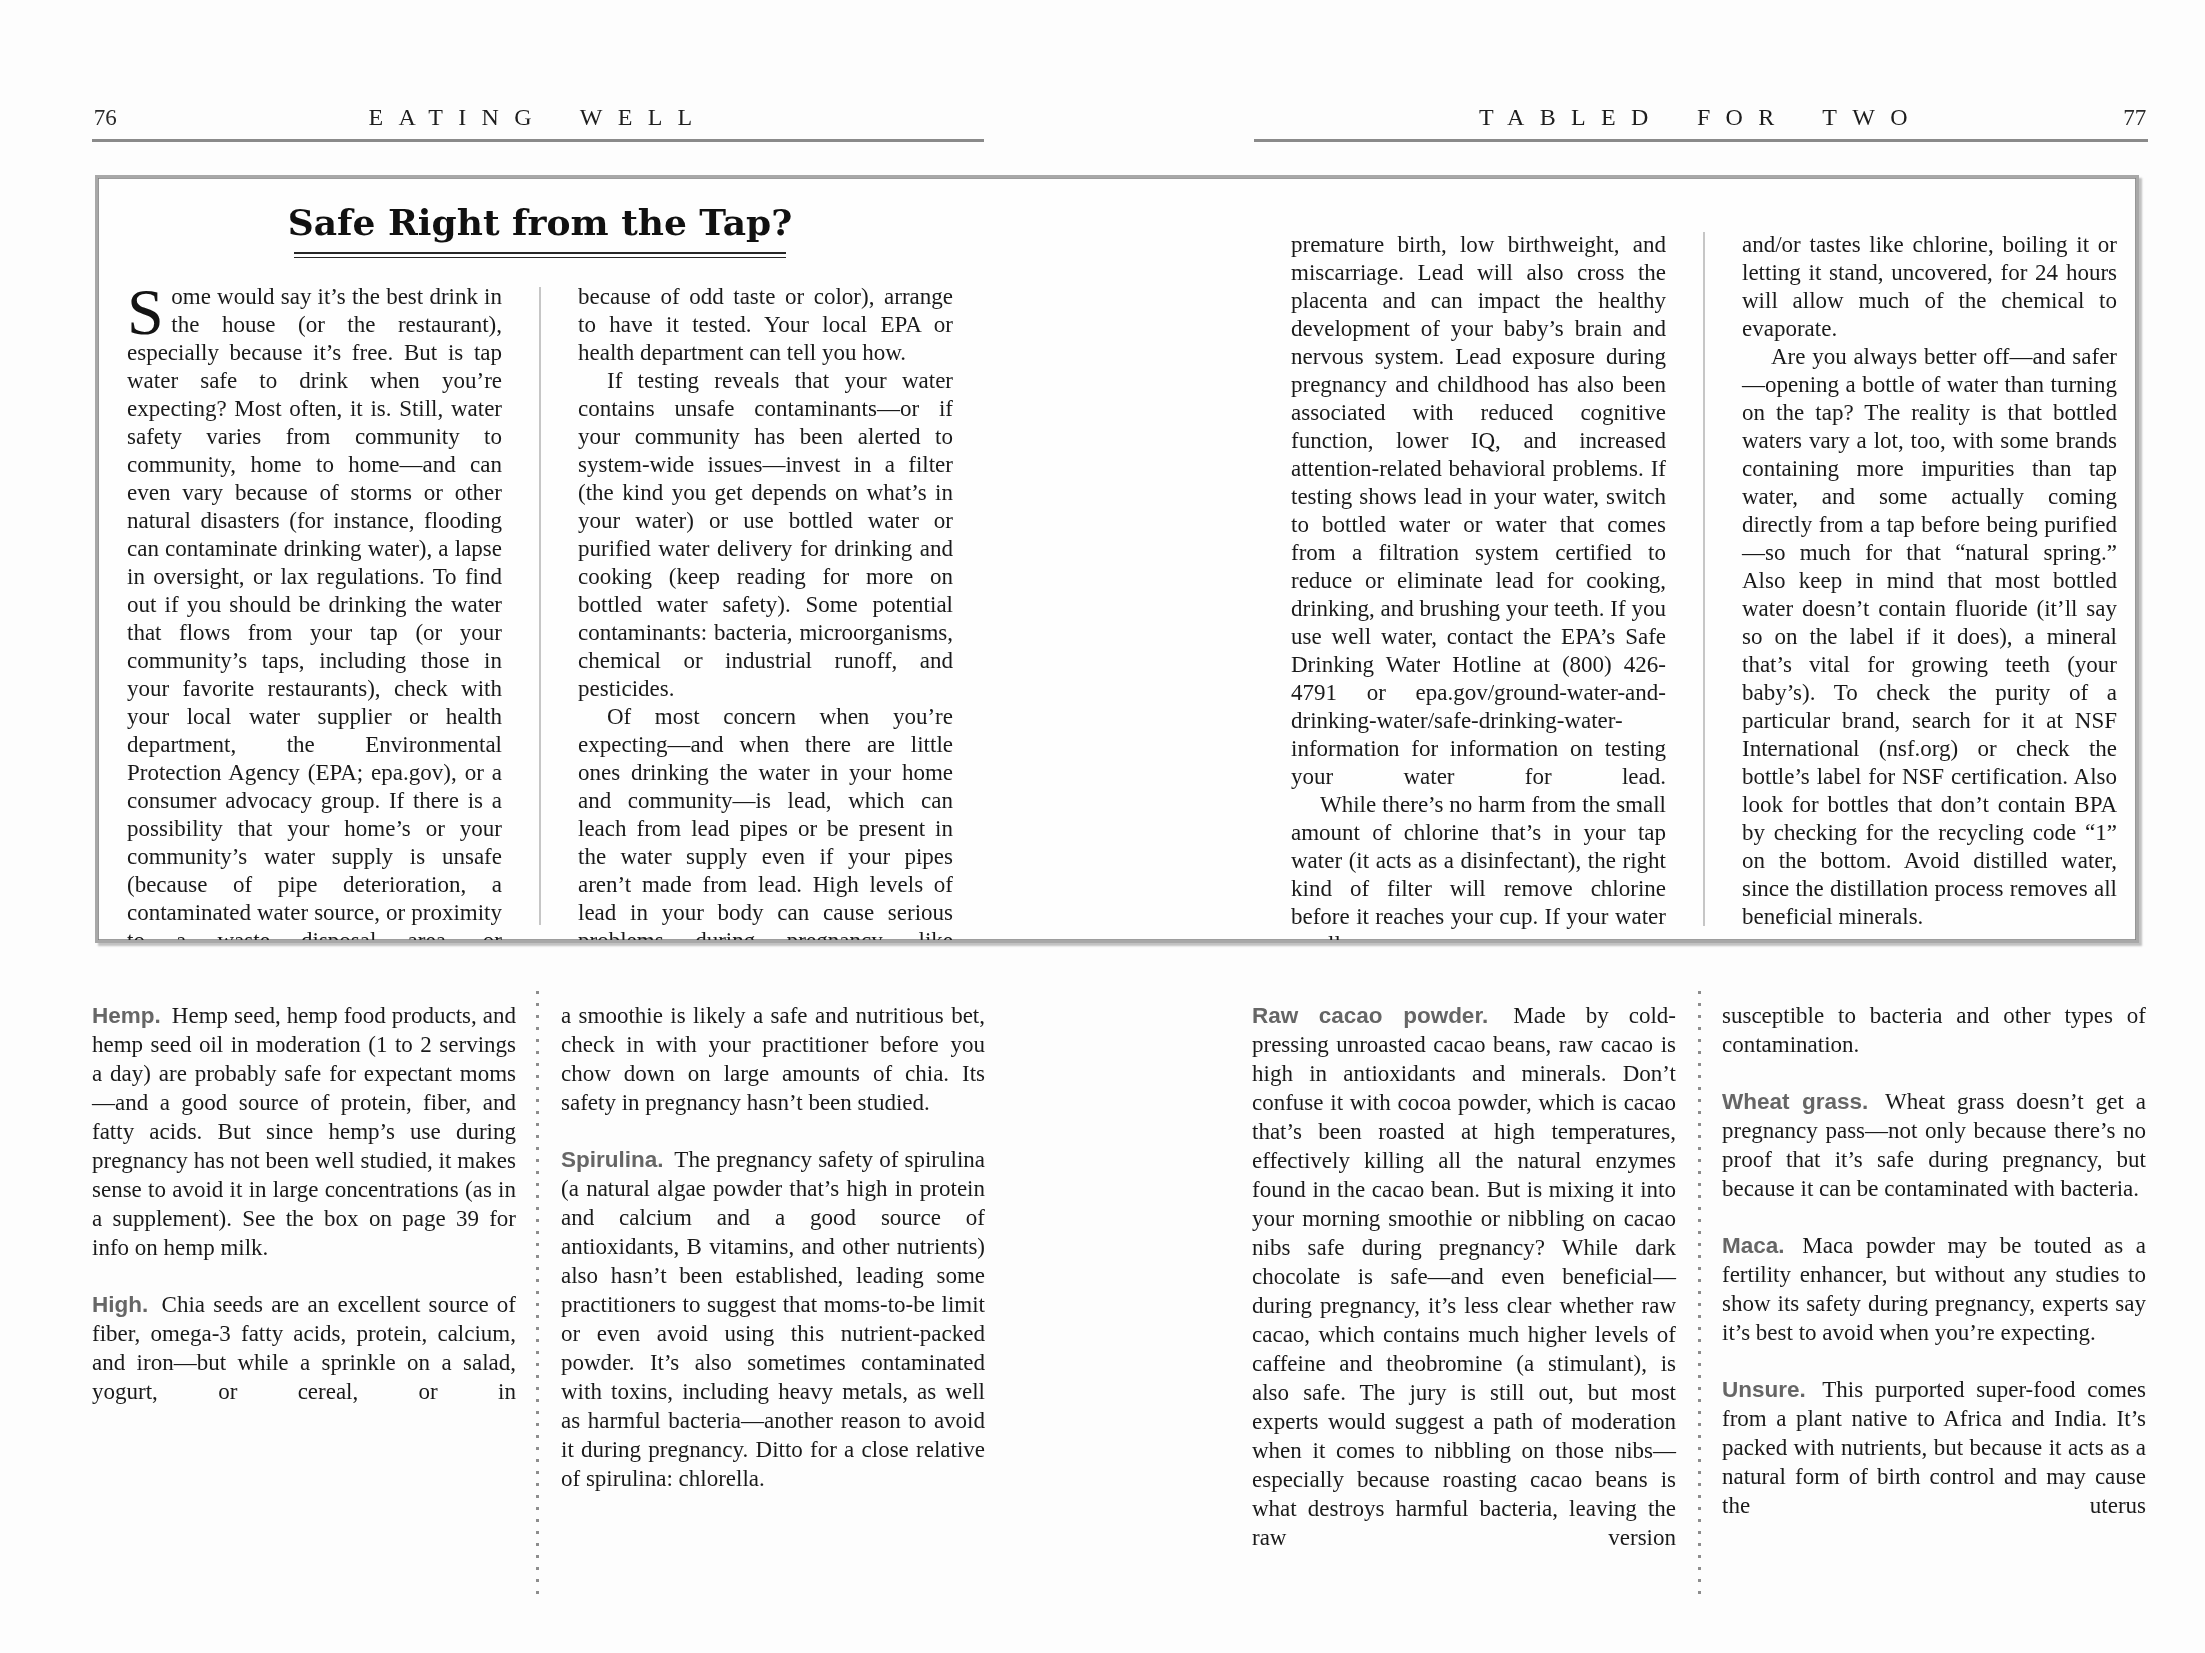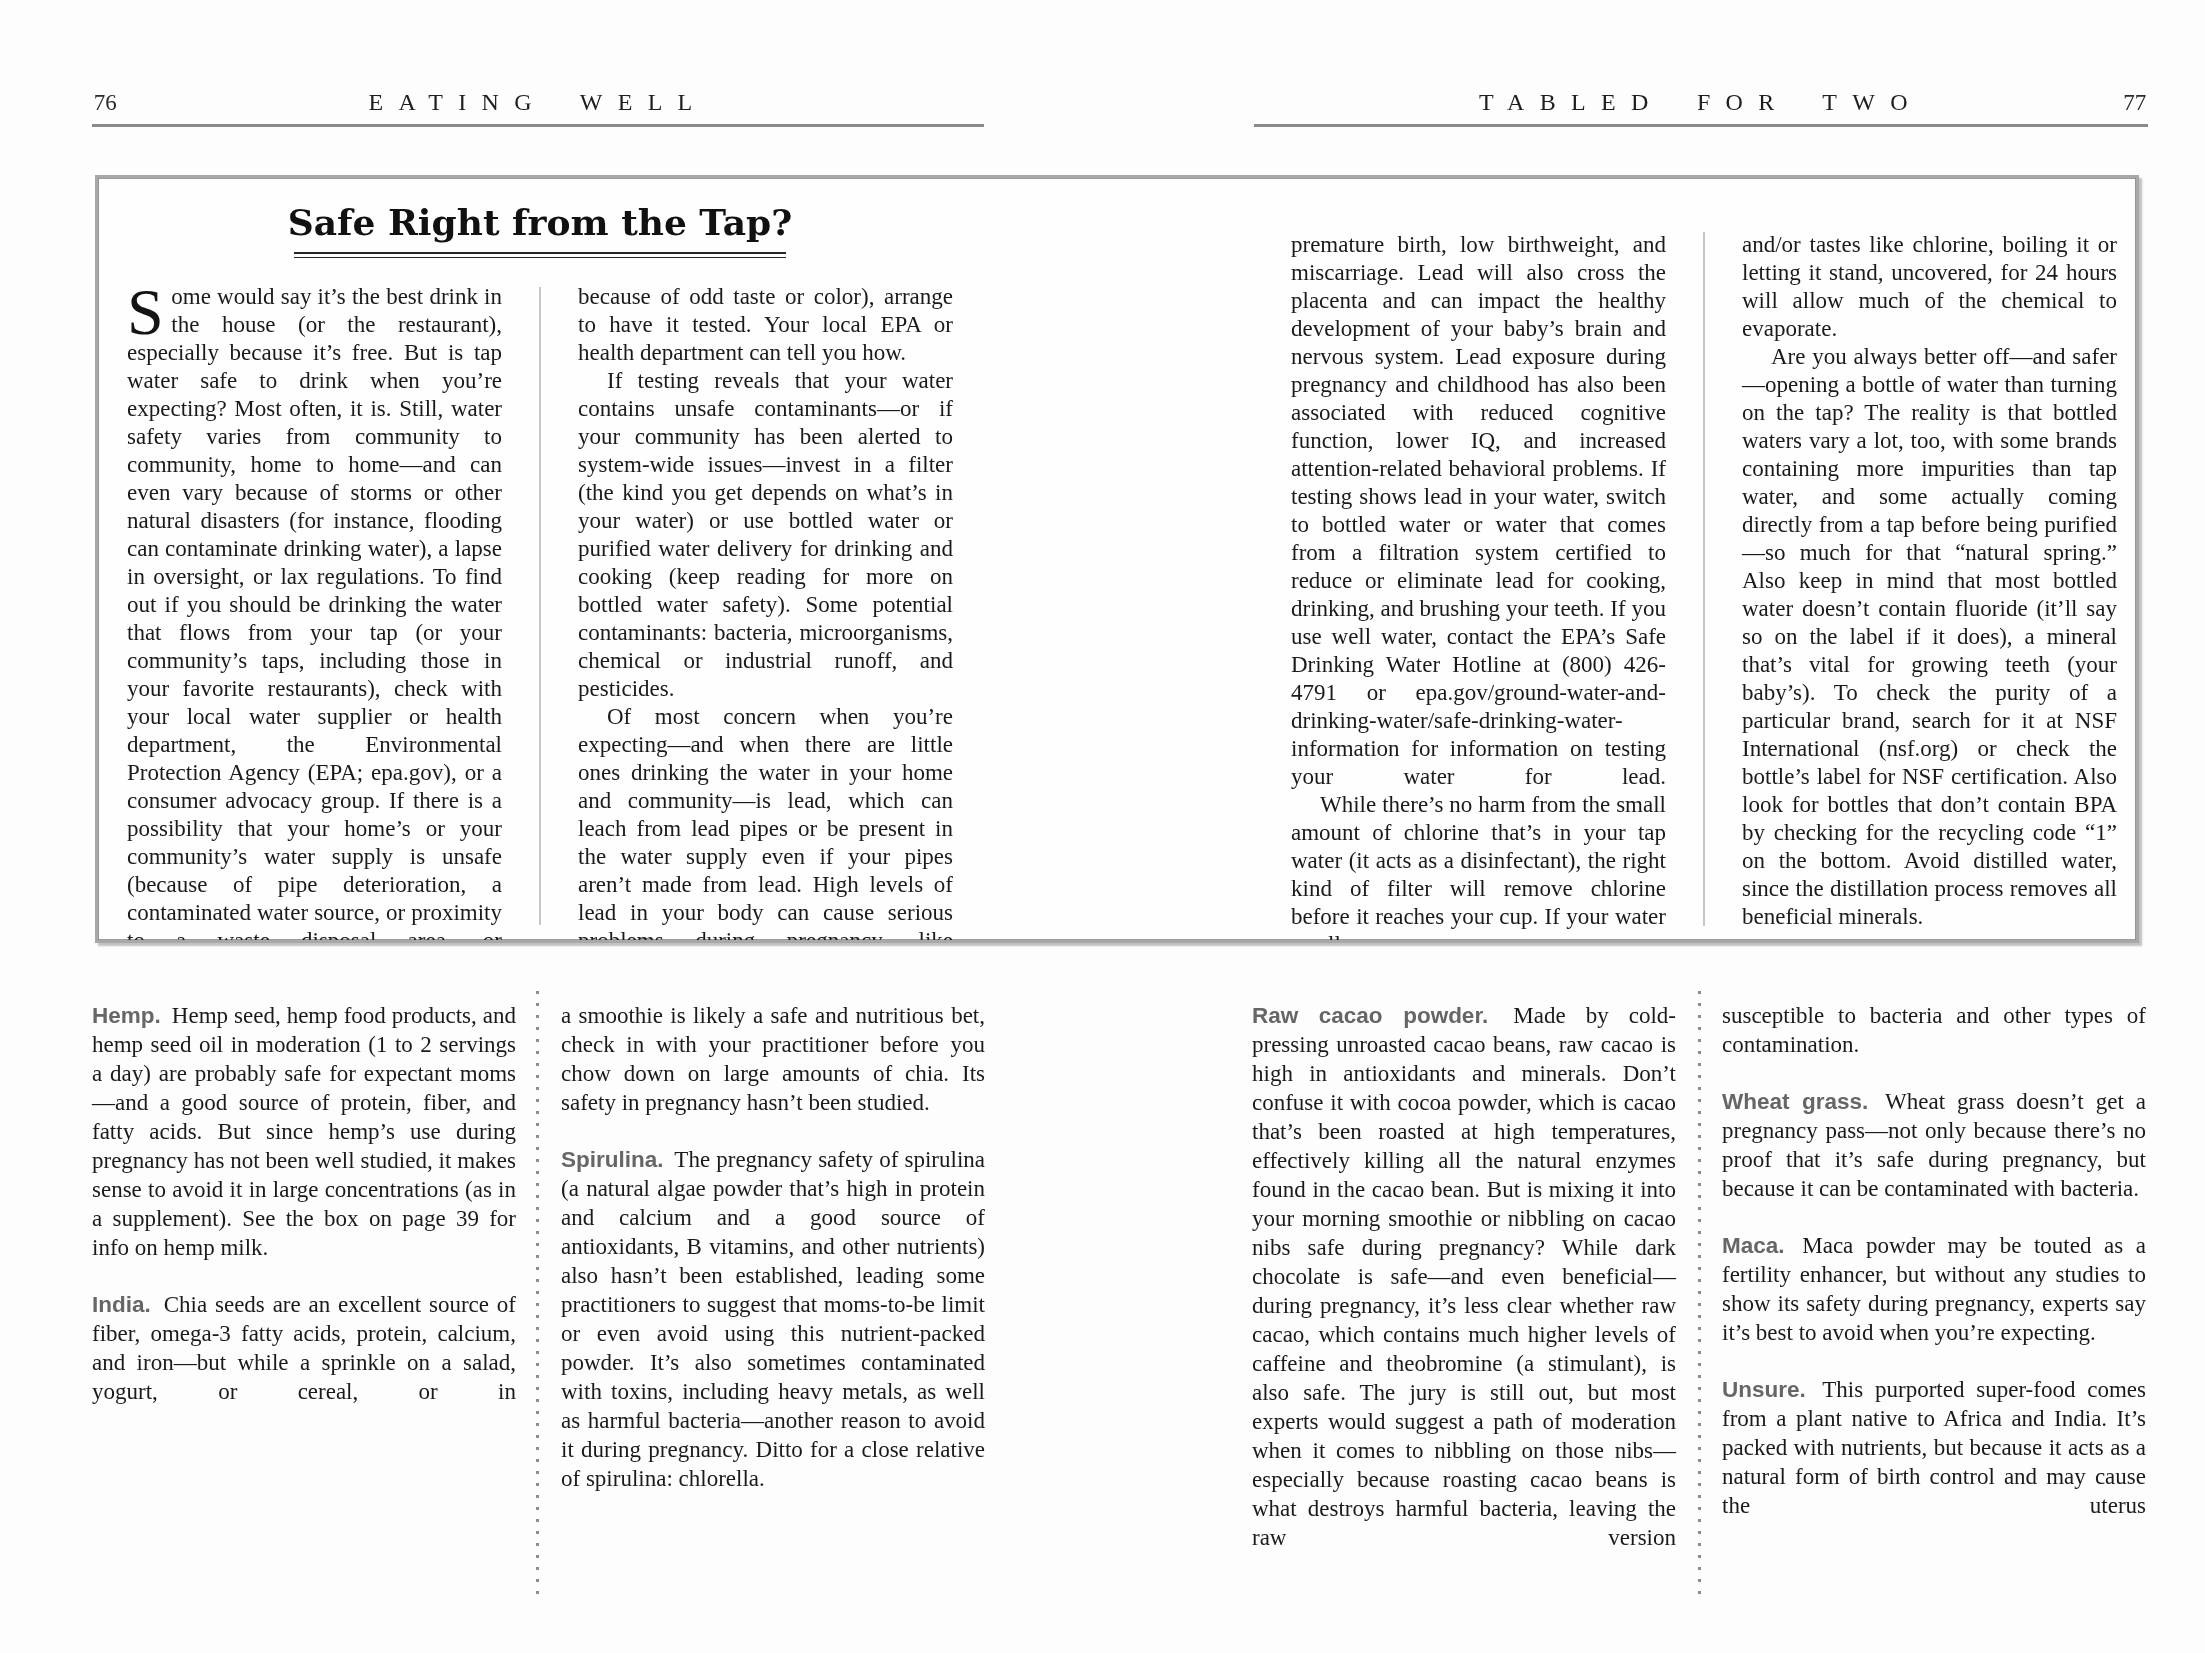--- a/index.html
+++ b/index.html
@@ -1,21 +1,21 @@
 <!DOCTYPE html>
 <html style="font-size:13.6px"><head>
 <meta charset="utf-8">
 <style>
   html,body{margin:0;padding:0;background:#e8e8e8;}
   .canvas{
     position:relative;width:2205px;height:1654px;background:#fdfdfd;
     font-family:"Liberation Serif", serif;color:#1a1a1a;overflow:hidden;
   }
   
-  .phead{position:absolute;top:83px;height:41px;border-bottom:3.4px solid #8a8a8a;text-decoration:underline;}
+  .phead{position:absolute;top:98px;height:41px;border-bottom:3.4px solid #8a8a8a;text-decoration:underline;}
   .phead.left{left:92px;width:892px;}
   .phead.right{left:1254px;width:894px;}
   .rhead{
     position:absolute;left:0;right:0;bottom:8.5px;text-align:center;
     font-size:24px;letter-spacing:15.3px;word-spacing:12px;color:#1e1e1e;
   }
   .pnum{position:absolute;bottom:8.5px;font-size:23px;color:#2a2a2a;}
   .pnum.l{left:1.7px;}
   .pnum.r{right:1.7px;}
   
@@ -113,21 +113,21 @@
         </div>
       </div>
     </div>
 
     <div class="vrule vl"></div>
     <div class="vrule vr"></div>
   </section>
 
   <section class="bcol c1">
     <p><span class="lead">Hemp.</span> <span>Hemp seed, hemp food products, and hemp seed oil in moderation (1 to 2 servings a day) are probably safe for expectant moms—and a good source of protein, fiber, and fatty acids. But since hemp’s use during pregnancy has not been well studied, it makes sense to avoid it in large concentrations (as in a supplement). See the box on page 39 for info on hemp milk.</span></p>
-    <p class="runon"><span class="lead">India.</span> <span>Chia seeds are an excellent source of fiber, omega-3 fatty acids, protein, calcium, and iron—but while a sprinkle on a salad, yogurt, or cereal, or in</span></p>
+    <p class="runon"><span class="lead">High.</span> <span>Chia seeds are an excellent source of fiber, omega-3 fatty acids, protein, calcium, and iron—but while a sprinkle on a salad, yogurt, or cereal, or in</span></p>
   </section>
 
   <section class="bcol c2">
     <p><span>a smoothie is likely a safe and nutritious bet, check in with your practitioner before you chow down on large amounts of chia. Its safety in pregnancy hasn’t been studied.</span></p>
     <p><span class="lead">Spirulina.</span> <span>The pregnancy safety of spirulina (a natural algae powder that’s high in protein and calcium and a good source of antioxidants, B vitamins, and other nutrients) also hasn’t been established, leading some practitioners to suggest that moms-to-be limit or even avoid using this nutrient-packed powder. It’s also sometimes contaminated with toxins, including heavy metals, as well as harmful bacteria—another reason to avoid it during pregnancy. Ditto for a close relative of spirulina: chlorella.</span></p>
   </section>
 
   <section class="bcol c3">
     <p class="runon"><span class="lead">Raw cacao powder.</span> <span>Made by cold-pressing unroasted cacao beans, raw cacao is high in antioxidants and minerals. Don’t confuse it with cocoa powder, which is cacao that’s been roasted at high temperatures, effectively killing all the natural enzymes found in the cacao bean. But is mixing it into your morning smoothie or nibbling on cacao nibs safe during pregnancy? While dark chocolate is safe—and even beneficial—during pregnancy, it’s less clear whether raw cacao, which contains much higher levels of caffeine and theobromine (a stimulant), is also safe. The jury is still out, but most experts would suggest a path of moderation when it comes to nibbling on those nibs—especially because roasting cacao beans is what destroys harmful bacteria, leaving the raw version</span></p>
   </section>

